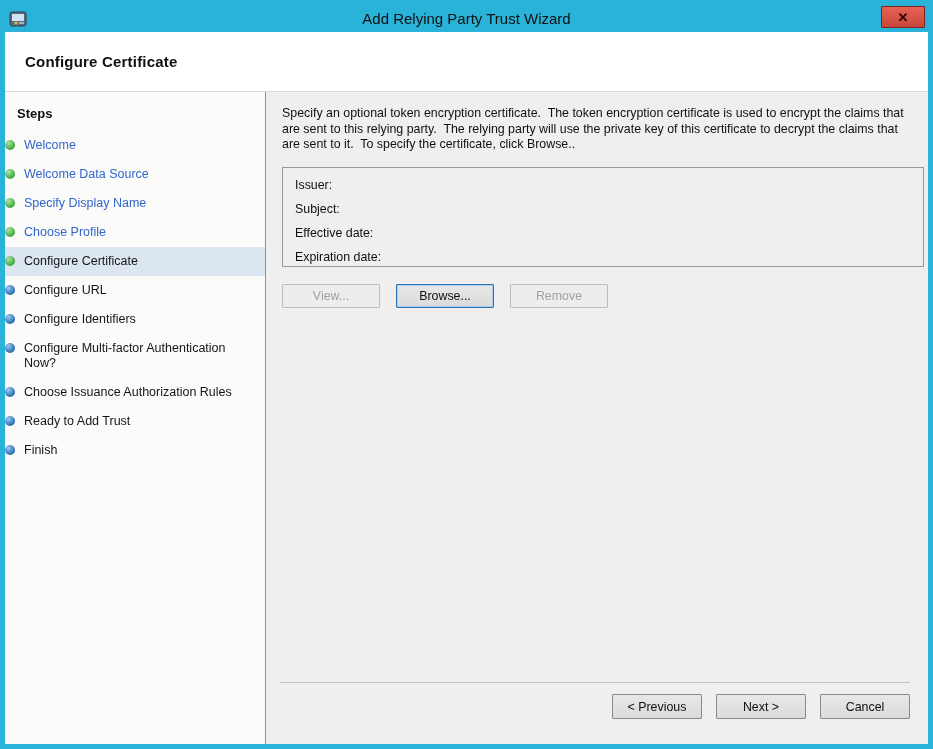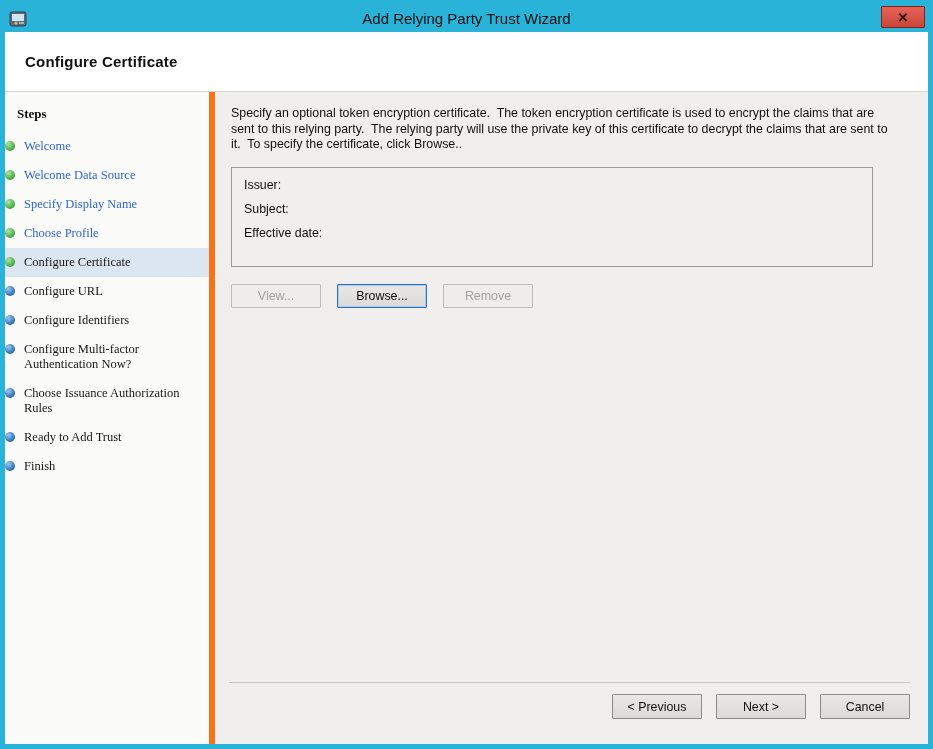--- a/index.html
+++ b/index.html
@@ -59,25 +59,24 @@
     border-bottom:1px solid #d8d8d6;
     display:flex;align-items:center;
     padding-left:20px;
   }
   .header h1{
     font-size:15px;font-weight:bold;color:#101010;letter-spacing:.2px;
   }
   
   .body{flex:1;display:flex;min-height:0;}
   .sidebar{
-    width:210px;flex-shrink:0;
+    width:261px;flex-shrink:0;
     background:var(--sidebar-bg,#fbfbf9);
-    border-right:6px solid #f97316;
+    border-right:1px solid #f97316;
     padding-top:4px;
-    font-family:Liberation Serif, serif;
   }
   .steps-header{
     font-weight:bold;font-size:13px;color:#101010;
     padding:10px 12px 10px 12px;
   }
   .step{
     display:flex;align-items:flex-start;
     padding:7px 8px 7px 0;
     font-size:12.5px;line-height:15px;
   }
@@ -111,21 +110,21 @@
     margin-bottom:14px;
   }
   .cert-box{
     border:1px solid #9a9a98;
     width:642px;height:100px;
     padding:5px 12px;
   }
   .cert-row{font-size:12.4px;line-height:24px;color:#101010;}
   .action-row{margin-top:17px;display:flex;gap:16px;}
   .btn{
-    width:90px;height:24px;
+    width:98px;height:24px;
     font-size:12.4px;font-family:"Liberation Sans", sans-serif;
     color:#101010;
     background:linear-gradient(180deg,#e9e8e6,#dbdad8);
     border:1px solid #8b8a88;
     border-radius:1px;
   }
   .btn.disabled{
     background:#eeedec;
     border:1px solid #bdbcba;
     color:#a3a19f;
@@ -228,20 +227,24 @@
           <span></span>
         </div>
         <div class="cert-row">
           <span>Subject:</span>
           <span></span>
         </div>
         <div class="cert-row">
           <span>Effective date:</span>
           <span></span>
         </div>
+        <div class="cert-row">
+          <span>Expiration date:</span>
+          <span></span>
+        </div>
       </div>
 
       <div class="action-row">
         <button class="btn disabled">View...</button>
         <button class="btn focused">Browse...</button>
         <button class="btn disabled">Remove</button>
       </div>
 
       <div class="footer">
         <button class="btn">&lt; Previous</button>

